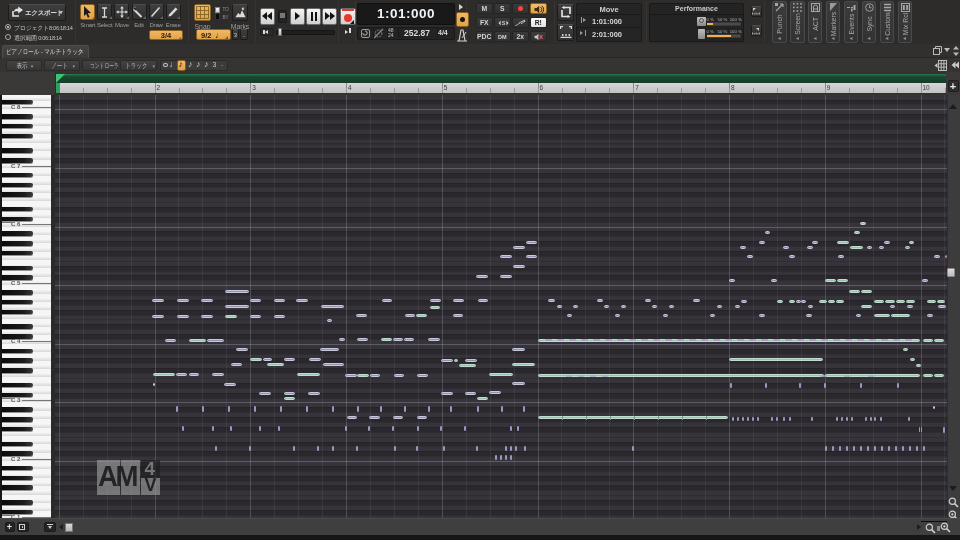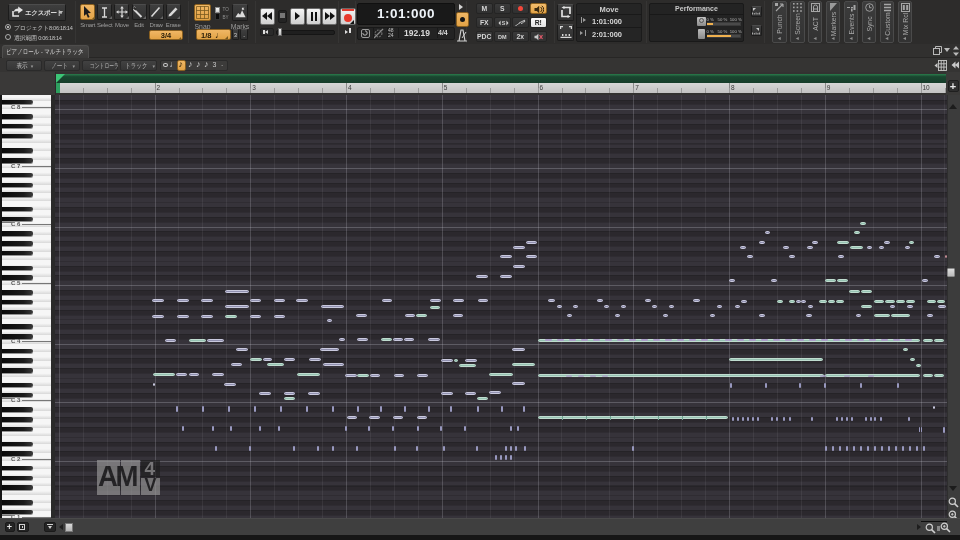--- a/index.html
+++ b/index.html
@@ -101,21 +101,21 @@
 <div class="ab" style="left:214.5px;top:13px;width:5.5px;height:7px;background:#0c0c0c;border:1px solid #333"></div>
 <div class="ab" style="left:222.5px;top:7px;font-size:4.6px;color:#8f8f8f">TO</div>
 <div class="ab" style="left:222.5px;top:14.5px;font-size:4.6px;color:#8f8f8f">BY</div>
 <div class="ab tbtn" style="left:231.5px;top:3.5px;width:16.5px;height:17.5px"></div>
 <svg class="ab" style="left:235px;top:7px" width="11" height="11" viewBox="0 0 14 14">
     <path d="M0.5 13 L4 7.5 L6.5 10 L9 4 L13.5 13 Z" fill="#dadada"></path>
     <path d="M8.8 4.5 V1 h3.2 l-1.2 1.2 1.2 1.2 h-3.2" fill="#dadada"></path>
   </svg>
 <div class="ab" style="left:229px;top:22.5px;width:22px;text-align:center;font-size:6.8px;color:#9d9d9d">Marks</div>
 <div class="ab" style="left:196px;top:29px;width:34.5px;height:11px;background:linear-gradient(#f0b765,#e2a346);border:1px solid #8a6020;border-radius:2px"></div>
-<div class="ab" style="left:201px;top:30.5px;font-size:7.5px;font-weight:bold;color:#241a08">1/8</div>
+<div class="ab" style="left:201px;top:30.5px;font-size:7.5px;font-weight:bold;color:#241a08">9/2</div>
 <div class="ab" style="left:215px;top:29.5px;font-size:9px;color:#241a08">♩</div>
 <div class="ab" style="left:225px;top:36px;width:0;height:0;border-left:3px solid transparent;border-bottom:3px solid #7a5a20"></div>
 <div class="ab tbtn" style="left:232px;top:29px;width:7px;height:11px;font-size:6px;text-align:center;line-height:10px;color:#c9c9c9">3</div>
 <div class="ab tbtn" style="left:240px;top:29px;width:8px;height:11px;font-size:8px;text-align:center;line-height:9px;color:#c9c9c9">.</div>
 <div class="ab wbtn" style="left:259.5px;top:7.5px;width:15px;height:17px"></div>
 <div class="ab" style="left:262px;top:12px;width:0;height:0;border-top:4.5px solid transparent;border-bottom:4.5px solid transparent;border-right:5.5px solid #111"></div>
 <div class="ab" style="left:267px;top:12px;width:0;height:0;border-top:4.5px solid transparent;border-bottom:4.5px solid transparent;border-right:5.5px solid #111"></div>
 <div class="ab" style="left:277.5px;top:9.5px;width:9.5px;height:13px;background:#242424;border:1px solid #1a1a1a;border-radius:2px"></div>
 <div class="ab" style="left:279.5px;top:12.5px;width:5.5px;height:5.5px;background:#777"></div>
 <div class="ab wbtn" style="left:290px;top:7.5px;width:15px;height:17px"></div>
@@ -143,21 +143,21 @@
 <div class="ab" style="left:357px;top:26.5px;width:98px;height:13px;background:#232323;border:1px solid #191919;border-radius:2px"></div>
 <div class="ab" style="left:360.5px;top:28.5px;width:9px;height:9px;border:1px solid #9a9a9a;border-radius:2px"></div>
 <svg class="ab" style="left:362px;top:30px" width="6" height="6" viewBox="0 0 6 6">
     <path d="M0.8 3 a2.2 2.2 0 1 0 2.2 -2.2" stroke="#bbb" stroke-width="1" fill="none"></path>
   </svg>
 <svg class="ab" style="left:373px;top:28px" width="11" height="11" viewBox="0 0 11 11">
     <circle cx="5.5" cy="5.5" r="3.4" stroke="#8a8a8a" stroke-width="1" fill="none" stroke-dasharray="1.6 1.2"></circle>
     <path d="M1 10 L10 1" stroke="#8a8a8a" stroke-width="1.2"></path>
   </svg>
 <div class="ab" style="left:388px;top:27.5px;font-size:5px;color:#c4c4c4;line-height:5.5px">48<br>24</div>
-<div class="ab" style="left:399px;top:28px;width:36px;text-align:center;font-size:8.5px;font-weight:bold;color:#d9d9d9">192.19</div>
+<div class="ab" style="left:399px;top:28px;width:36px;text-align:center;font-size:8.5px;font-weight:bold;color:#d9d9d9">252.87</div>
 <div class="ab" style="left:438px;top:29px;font-size:7px;font-weight:bold;color:#d9d9d9">4/4</div>
 <div class="ab" style="left:372.5px;top:28px;width:1px;height:10px;background:#191919"></div>
 <div class="ab" style="left:386.5px;top:28px;width:1px;height:10px;background:#191919"></div>
 <div class="ab" style="left:398px;top:28px;width:1px;height:10px;background:#191919"></div>
 <div class="ab" style="left:436.5px;top:28px;width:1px;height:10px;background:#191919"></div>
 <div class="ab" style="left:458.5px;top:3.5px;width:0;height:0;border-top:3px solid transparent;border-bottom:3px solid transparent;border-left:4px solid #d5d5d5"></div>
 <div class="ab" style="left:455.5px;top:11.5px;width:13.5px;height:15px;background:linear-gradient(#f0b765,#e2a346);border:1px solid #8a6020;border-radius:2px"></div>
 <div class="ab" style="left:459.5px;top:16.5px;width:5px;height:5px;background:#151515;border-radius:50%"></div>
 <svg class="ab" style="left:455px;top:29px" width="14" height="13" viewBox="0 0 14 13">
     <path d="M4 12 L6 1 H8 L10 12 Z M2 12 H12" stroke="#cfcfcf" stroke-width="1.2" fill="none"></path>

